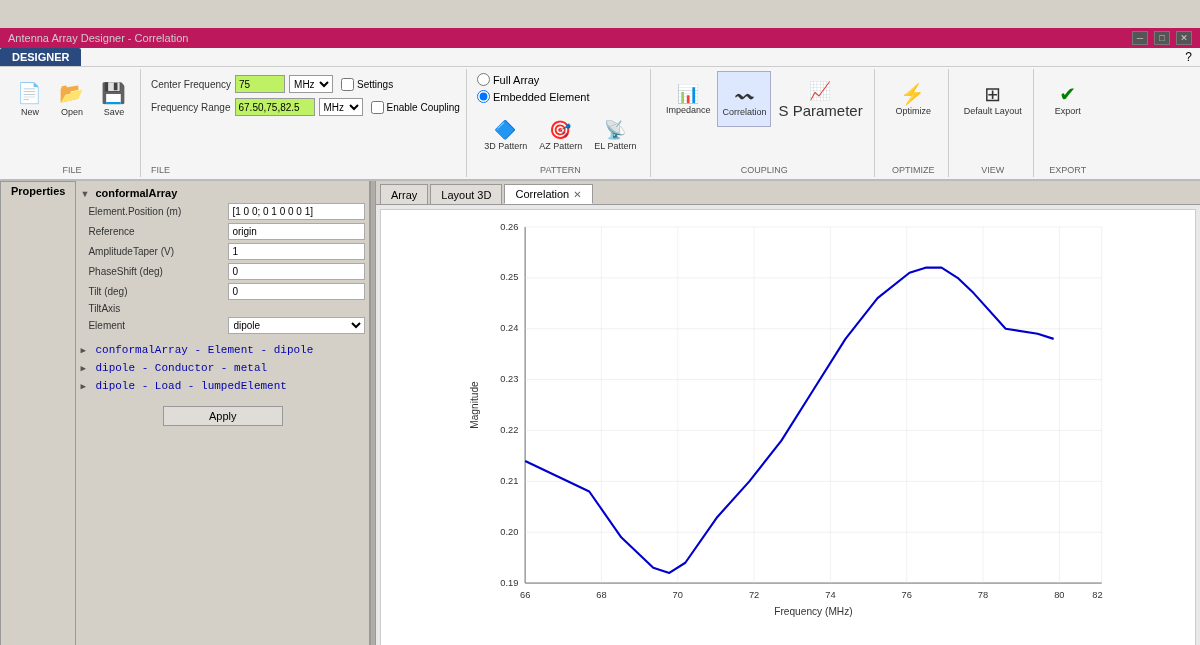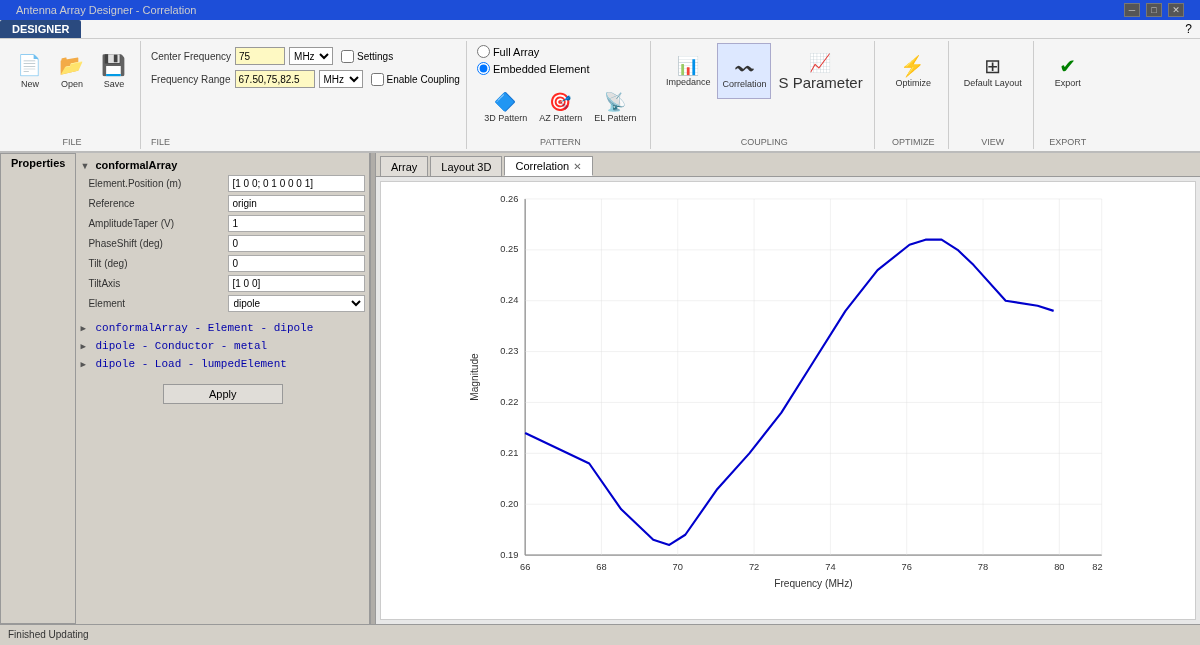--- a/index.html
+++ b/index.html
@@ -1,27 +1,28 @@
 <!DOCTYPE html>
 <html><head>
   <meta charset="utf-8">
   <style>
     * { box-sizing: border-box; margin: 0; padding: 0; }
     body { font-family: 'Segoe UI', Arial, sans-serif; font-size: 11px; background: #d4d0c8; overflow: hidden; }
 
     
     .title-bar {
-      background: #1d4ed8;
+      background: #be185d;
       color: #ccc;
       height: 20px;
       display: flex;
       align-items: center;
-      padding: 0 16px;
+      padding: 0 8px;
       font-size: 11px;
       justify-content: space-between;
+      margin-top: 28px;
     }
     .title-bar-controls { display: flex; gap: 6px; }
     .title-btn { width: 16px; height: 14px; background: #555; border: 1px solid #777; color: #ccc; font-size: 9px; display: flex; align-items: center; justify-content: center; cursor: pointer; }
 
     
     .ribbon {
       background: #f5f5f5;
       border-bottom: 2px solid #bbb;
       display: flex;
       flex-direction: column;
@@ -64,21 +65,21 @@
       font-size: 9px;
       color: #333;
       min-width: 40px;
       height: 56px;
       justify-content: center;
     }
     .ribbon-icon { font-size: 20px; margin-bottom: 2px; }
     .input-label { font-size: 10px; color: #333; white-space: nowrap; }
     .input-field {
       border: 1px solid #999;
-      background: #fef9c3;
+      background: #bef264;
       height: 18px;
       padding: 1px 3px;
       font-size: 10px;
       width: 70px;
     }
     .input-select {
       border: 1px solid #999;
       background: white;
       height: 18px;
       font-size: 10px;
@@ -465,23 +466,20 @@
           </div>
         </div>
         <div class="prop-row">
           <div class="prop-name">Tilt (deg)</div>
           <div class="prop-value">
             <input class="prop-input" value="0" style="">
           </div>
         </div>
         <div class="prop-row">
           <div class="prop-name">TiltAxis</div>
-          <div class="prop-value">
-            <input class="prop-input" value="[1 0 0]" style="">
-          </div>
         </div>
         <div class="prop-row">
           <div class="prop-name">Element</div>
           <div class="prop-value">
             <select class="prop-select">
               <option>dipole</option>
             </select>
           </div>
         </div>
       </div>

